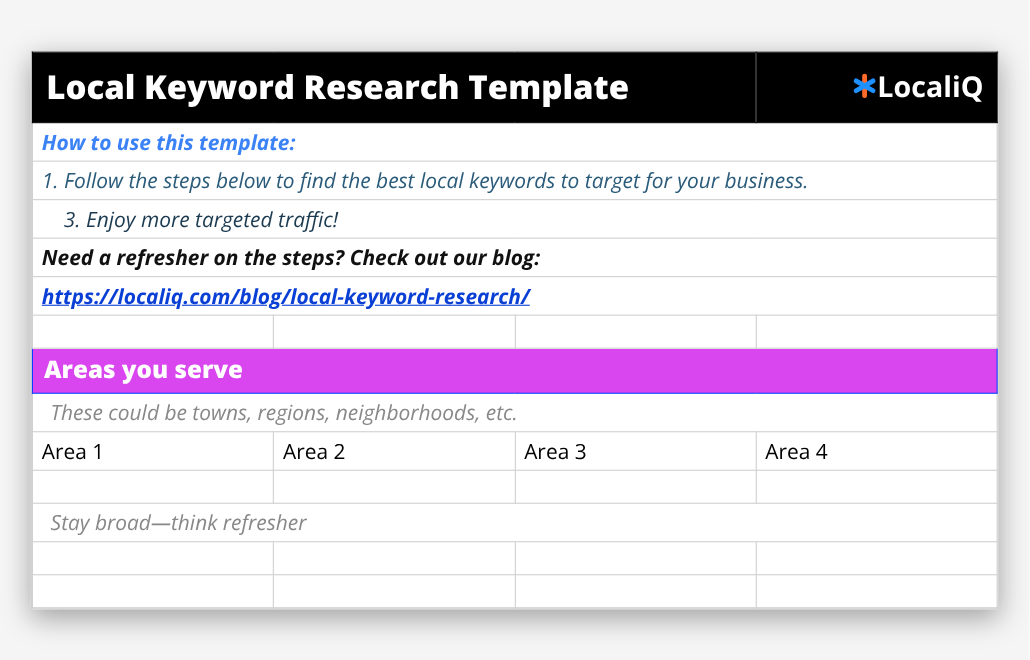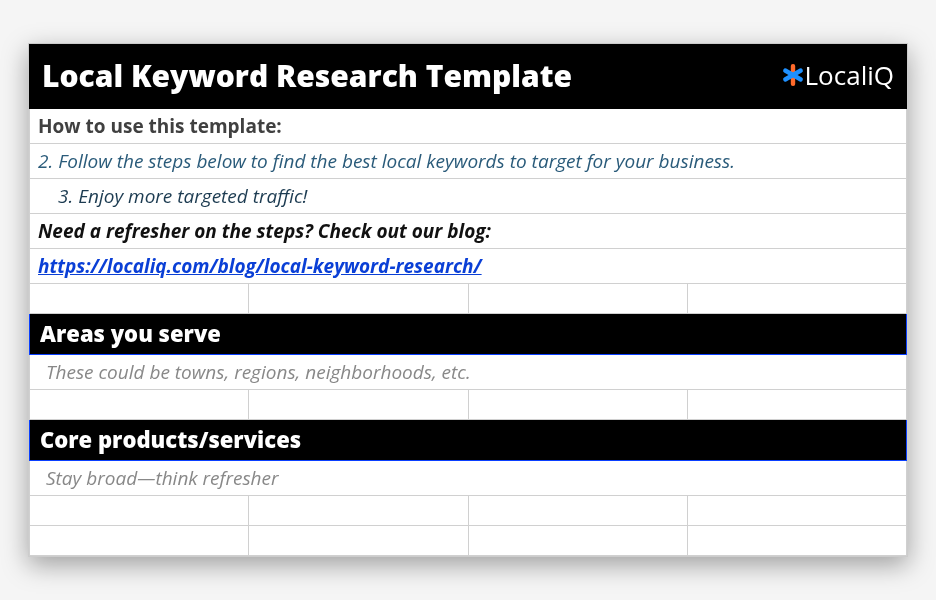--- a/index.html
+++ b/index.html
@@ -45,27 +45,28 @@
       width: 75%;
     }
     .logo-cell {
       text-align: right;
       vertical-align: middle;
     }
     .logo-wrap {
       display: inline-flex;
       align-items: center;
       gap: 0;
-      font-weight: 400;
+      font-weight: 700;
       font-size: 26px;
     }
     .logo-icon svg { display: block; }
     .intro-label {
       font-weight: 700;
-      color: #404040;
+      font-style: italic;
+      color: #3b82f6;
     }
     .intro-step {
       font-style: italic;
       color: #2a5b7a;
     }
     .intro-step-dark {
       font-style: italic;
       font-weight: 400;
       color: #1c3b51;
       padding-left: 28px;
@@ -75,21 +76,21 @@
       font-style: italic;
       color: #111;
     }
     .blog-link a {
       color: #0a3fd6;
       font-weight: 700;
       font-style: italic;
       text-align: center;
     }
     .section-head td {
-      background: #000000;
+      background: #d946ef;
       color: #fff;
       font-weight: 800;
       font-size: 22px;
       padding: 4px 10px 6px 10px;
       border: 1px solid #0a3fff;
     }
     .section-desc {
       color: #888;
       font-style: italic;
       padding-left: 16px;
@@ -127,21 +128,21 @@
           </span>
           <span>LocaliQ</span>
         </span>
       </td>
     </tr>
 
     <tr class="merged">
           <td colspan="4" class="intro-label">How to use this template:</td>
         </tr>
     <tr class="merged">
-          <td colspan="4" class="intro-step">2. Follow the steps below to find the best local keywords to target for your business.</td>
+          <td colspan="4" class="intro-step">1. Follow the steps below to find the best local keywords to target for your business.</td>
         </tr>
     <tr class="merged">
           <td colspan="4" class="intro-step-dark">3. Enjoy more targeted traffic!</td>
         </tr>
 
     <tr class="merged">
           <td colspan="4" class="blog-label">Need a refresher on the steps? Check out our blog:</td>
         </tr>
     <tr class="merged">
           <td colspan="4" class="blog-link"><a href="#">https://localiq.com/blog/local-keyword-research/</a></td>
@@ -154,29 +155,32 @@
       <td></td>
     </tr>
 
     <tr class="section-head">
           <td colspan="4">Areas you serve</td>
         </tr>
     <tr class="merged">
           <td colspan="4" class="section-desc">These could be towns, regions, neighborhoods, etc.</td>
         </tr>
     <tr>
+      <td>Area 1</td>
+      <td>Area 2</td>
+      <td>Area 3</td>
+      <td>Area 4</td>
+    </tr>
+    <tr>
       <td></td>
       <td></td>
       <td></td>
       <td></td>
     </tr>
 
-    <tr class="section-head">
-          <td colspan="4">Core products/services</td>
-        </tr>
     <tr class="merged">
           <td colspan="4" class="section-desc">Stay broad—think refresher</td>
         </tr>
     <tr>
       <td></td>
       <td></td>
       <td></td>
       <td></td>
     </tr>
     <tr>

